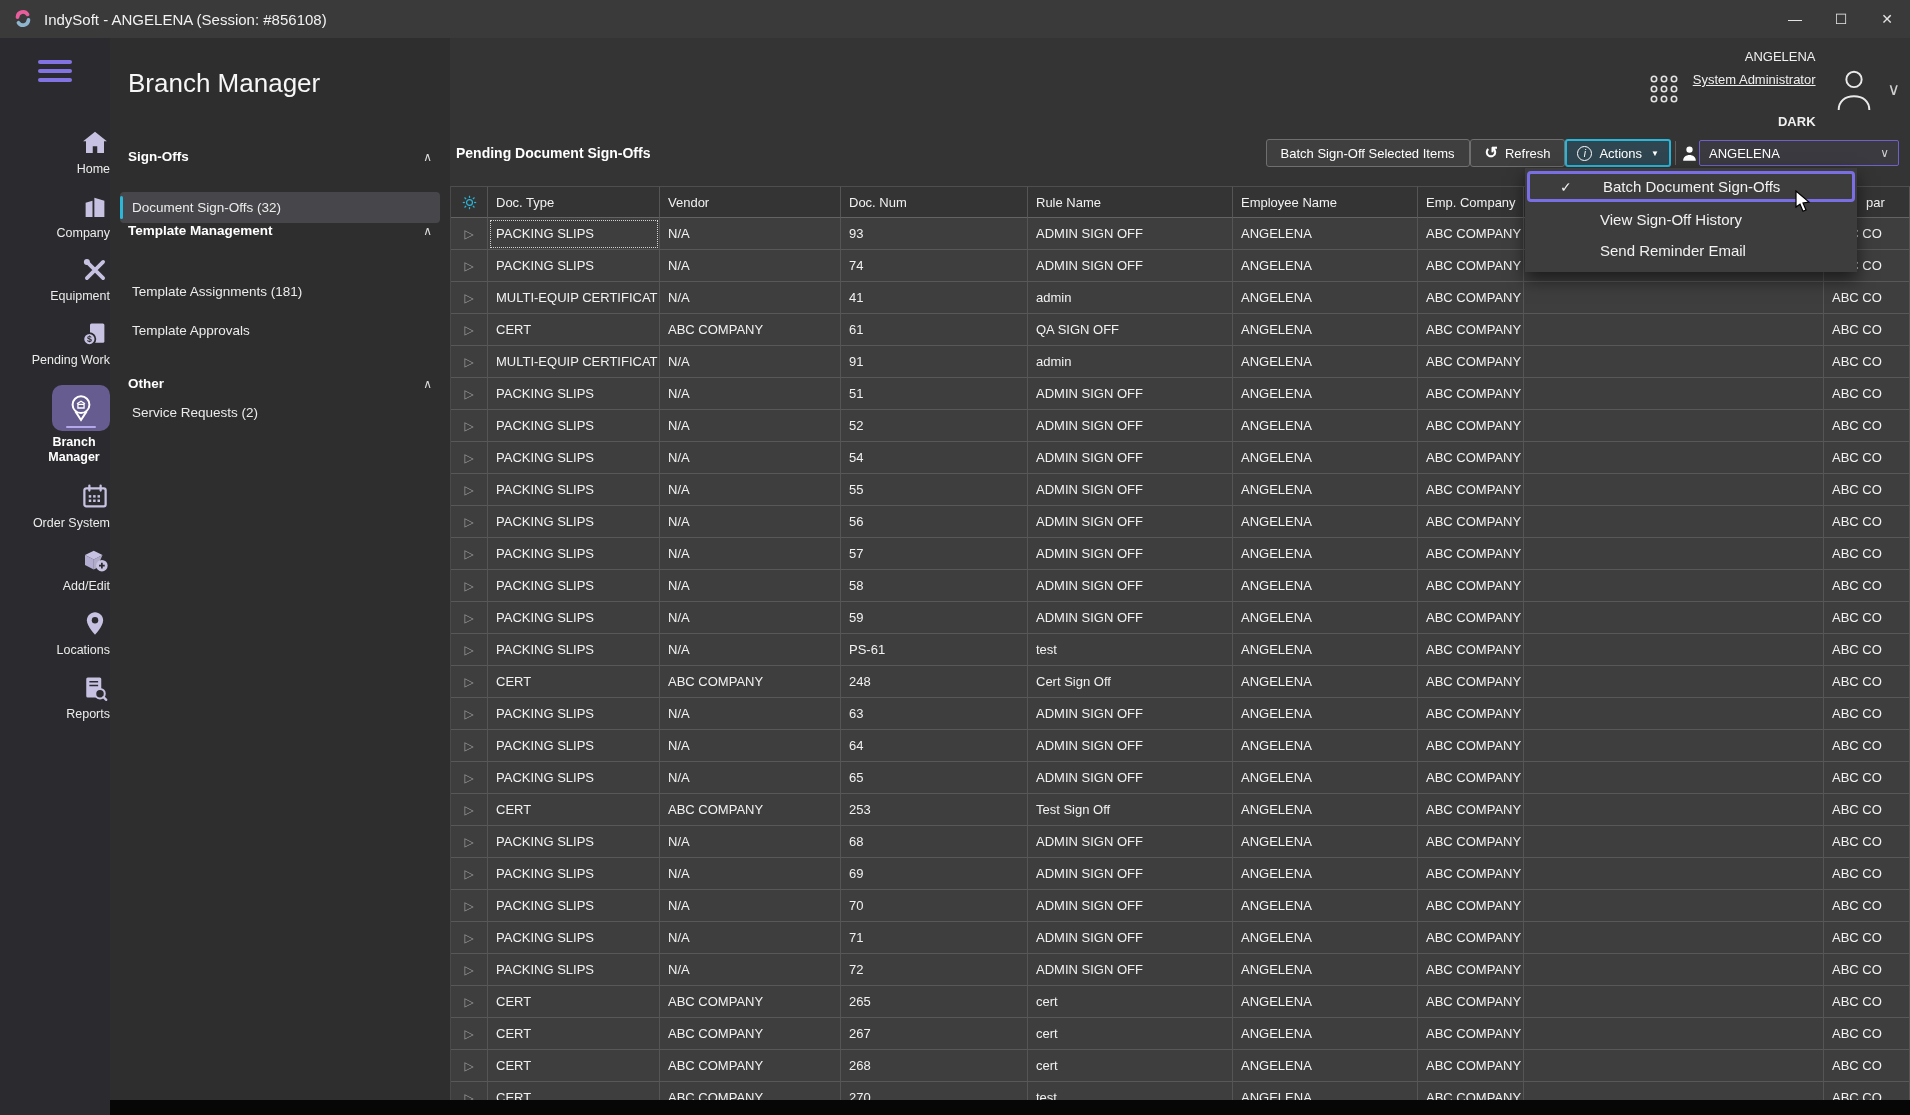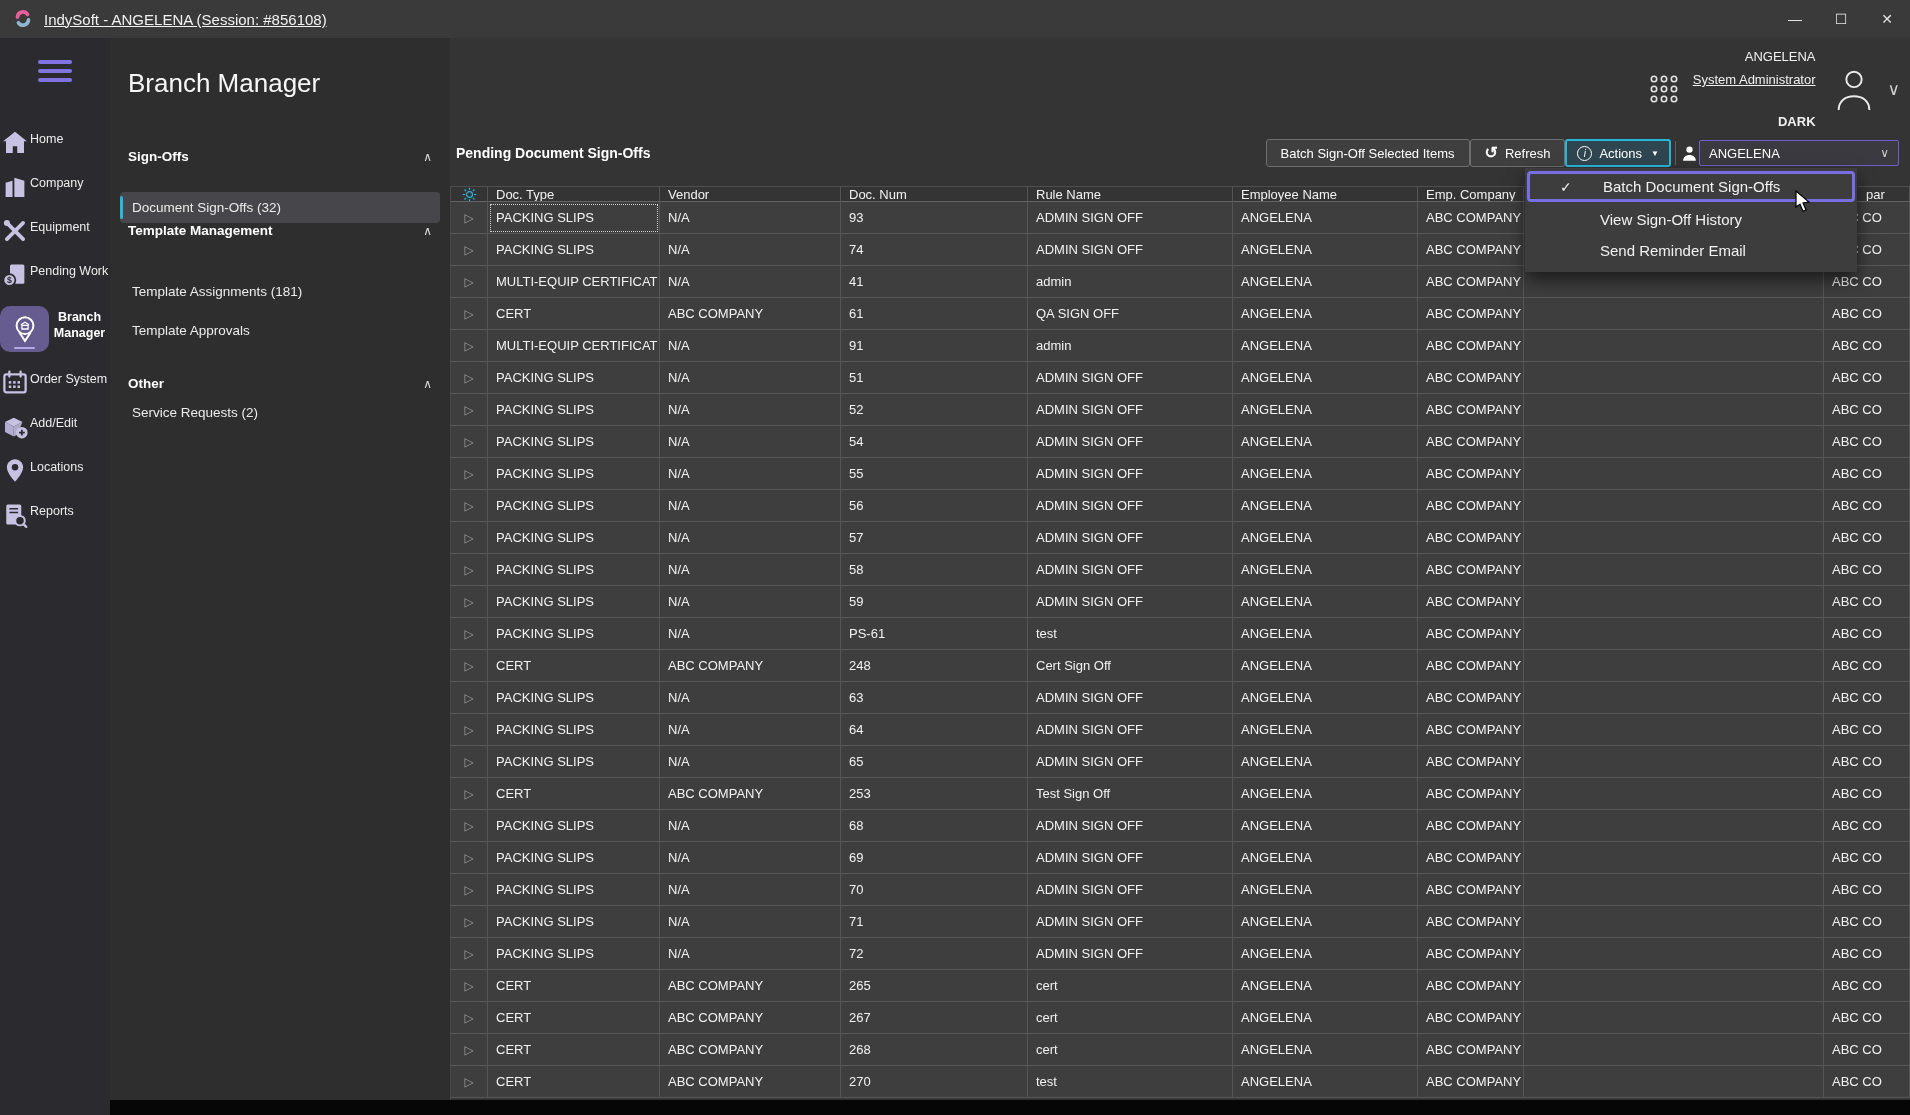--- a/index.html
+++ b/index.html
@@ -2,32 +2,32 @@
 <html><head>
 <meta charset="utf-8">
 <style>
   * { margin:0; padding:0; box-sizing:border-box; }
   html,body { width:1910px; height:1115px; overflow:hidden; background:#343434;
               font-family:"Liberation Sans", sans-serif; color:#f0f0f0; }
 
   
   .titlebar { height:38px; background:#3a3a3a; display:flex; align-items:center; padding-left:12px; }
   .titlebar .logo { width:22px; height:22px; margin-right:10px; }
-  .titlebar .wtitle { font-size:15px; color:#f2f2f2;text-decoration:underline; }
+  .titlebar .wtitle { font-size:15px; color:#f2f2f2; }
   .win-controls { margin-left:auto; display:flex; height:38px; }
   .win-btn { width:46px; height:38px; display:flex; align-items:center; justify-content:center;
              color:#e4e4e4; font-size:14px; }
 
   .app-row { display:flex; height:1077px; }
 
   
   .sidebar { width:110px; background:#2b2b2f; display:flex; flex-direction:column; align-items:center; flex-shrink:0; }
   .hamburger { margin-top:22px; display:flex; flex-direction:column; gap:5px; cursor:pointer; }
   .hamburger span { width:34px; height:4px; border-radius:2px; background:#8273e3; }
-  .side-item { margin-top:14px; display:flex; align-items:flex-start; width:100%; }
+  .side-item { margin-top:14px; display:flex; flex-direction:column; align-items:flex-end; width:100%; }
   .side-item.first { margin-top:46px; }
   .side-item .lbl { margin-top:4px; font-size:12.5px; color:#ececec; text-align:center; line-height:1.25; }
   .side-item svg { display:block; }
   .active-tile { width:58px; height:46px; background:#665c90; border-radius:10px;
                  display:flex; align-items:center; justify-content:center; position:relative; }
   .active-tile::after { content:""; position:absolute; bottom:3px; left:14px; right:14px; height:2px;
                         background:#b3a8ea; border-radius:1px; }
   .side-item.active .lbl { font-weight:bold; color:#ffffff; width:72px; }
 
   
@@ -68,21 +68,21 @@
   .dd-arrow { font-size:8px; margin-left:2px; }
   .vsep { width:1px; height:24px; background:#5f5f5f; margin:0 4px; }
   .combo { width:200px; height:26px; background:#3a3a40; border:1px solid #6e62c8; border-radius:2px;
            color:#fff; font-size:13px; display:flex; align-items:center; justify-content:space-between;
            padding:0 9px; cursor:pointer; }
   .combo .chev { font-size:12px; color:#cfcfcf; }
 
   
   .grid { margin-top:18px; height:914px; overflow:hidden; border-left:1px solid #4a4a4a; font-size:13px; }
   .thead, .trow { display:grid; grid-template-columns:37px 172px 181px 187px 205px 185px 106px 300px 1fr; }
-  .th { height:16px; display:flex; align-items:center; padding:0 8px; color:#f2f2f2;
+  .th { height:32px; display:flex; align-items:center; padding:0 8px; color:#f2f2f2;
         border-right:1px solid #555; border-bottom:1px solid #636363; border-top:1px solid #4e4e4e;
         white-space:nowrap; overflow:hidden; cursor:pointer; }
   .th.gear { justify-content:center; padding:0; }
   .th.partial { padding-left:42px; }
   .trow { height:32px; background:#3e3e3e; }
   .td { display:flex; align-items:center; padding:0 8px; color:#f2f2f2;
         border-right:1px solid #555; border-bottom:1px solid #585858;
         white-space:nowrap; overflow:hidden; }
   .td.expander { justify-content:center; color:#9d9d9d; font-size:12px; padding:0; cursor:pointer; }
   .focus-cell { outline:1px dotted #d2d2d2; outline-offset:-3px; }

